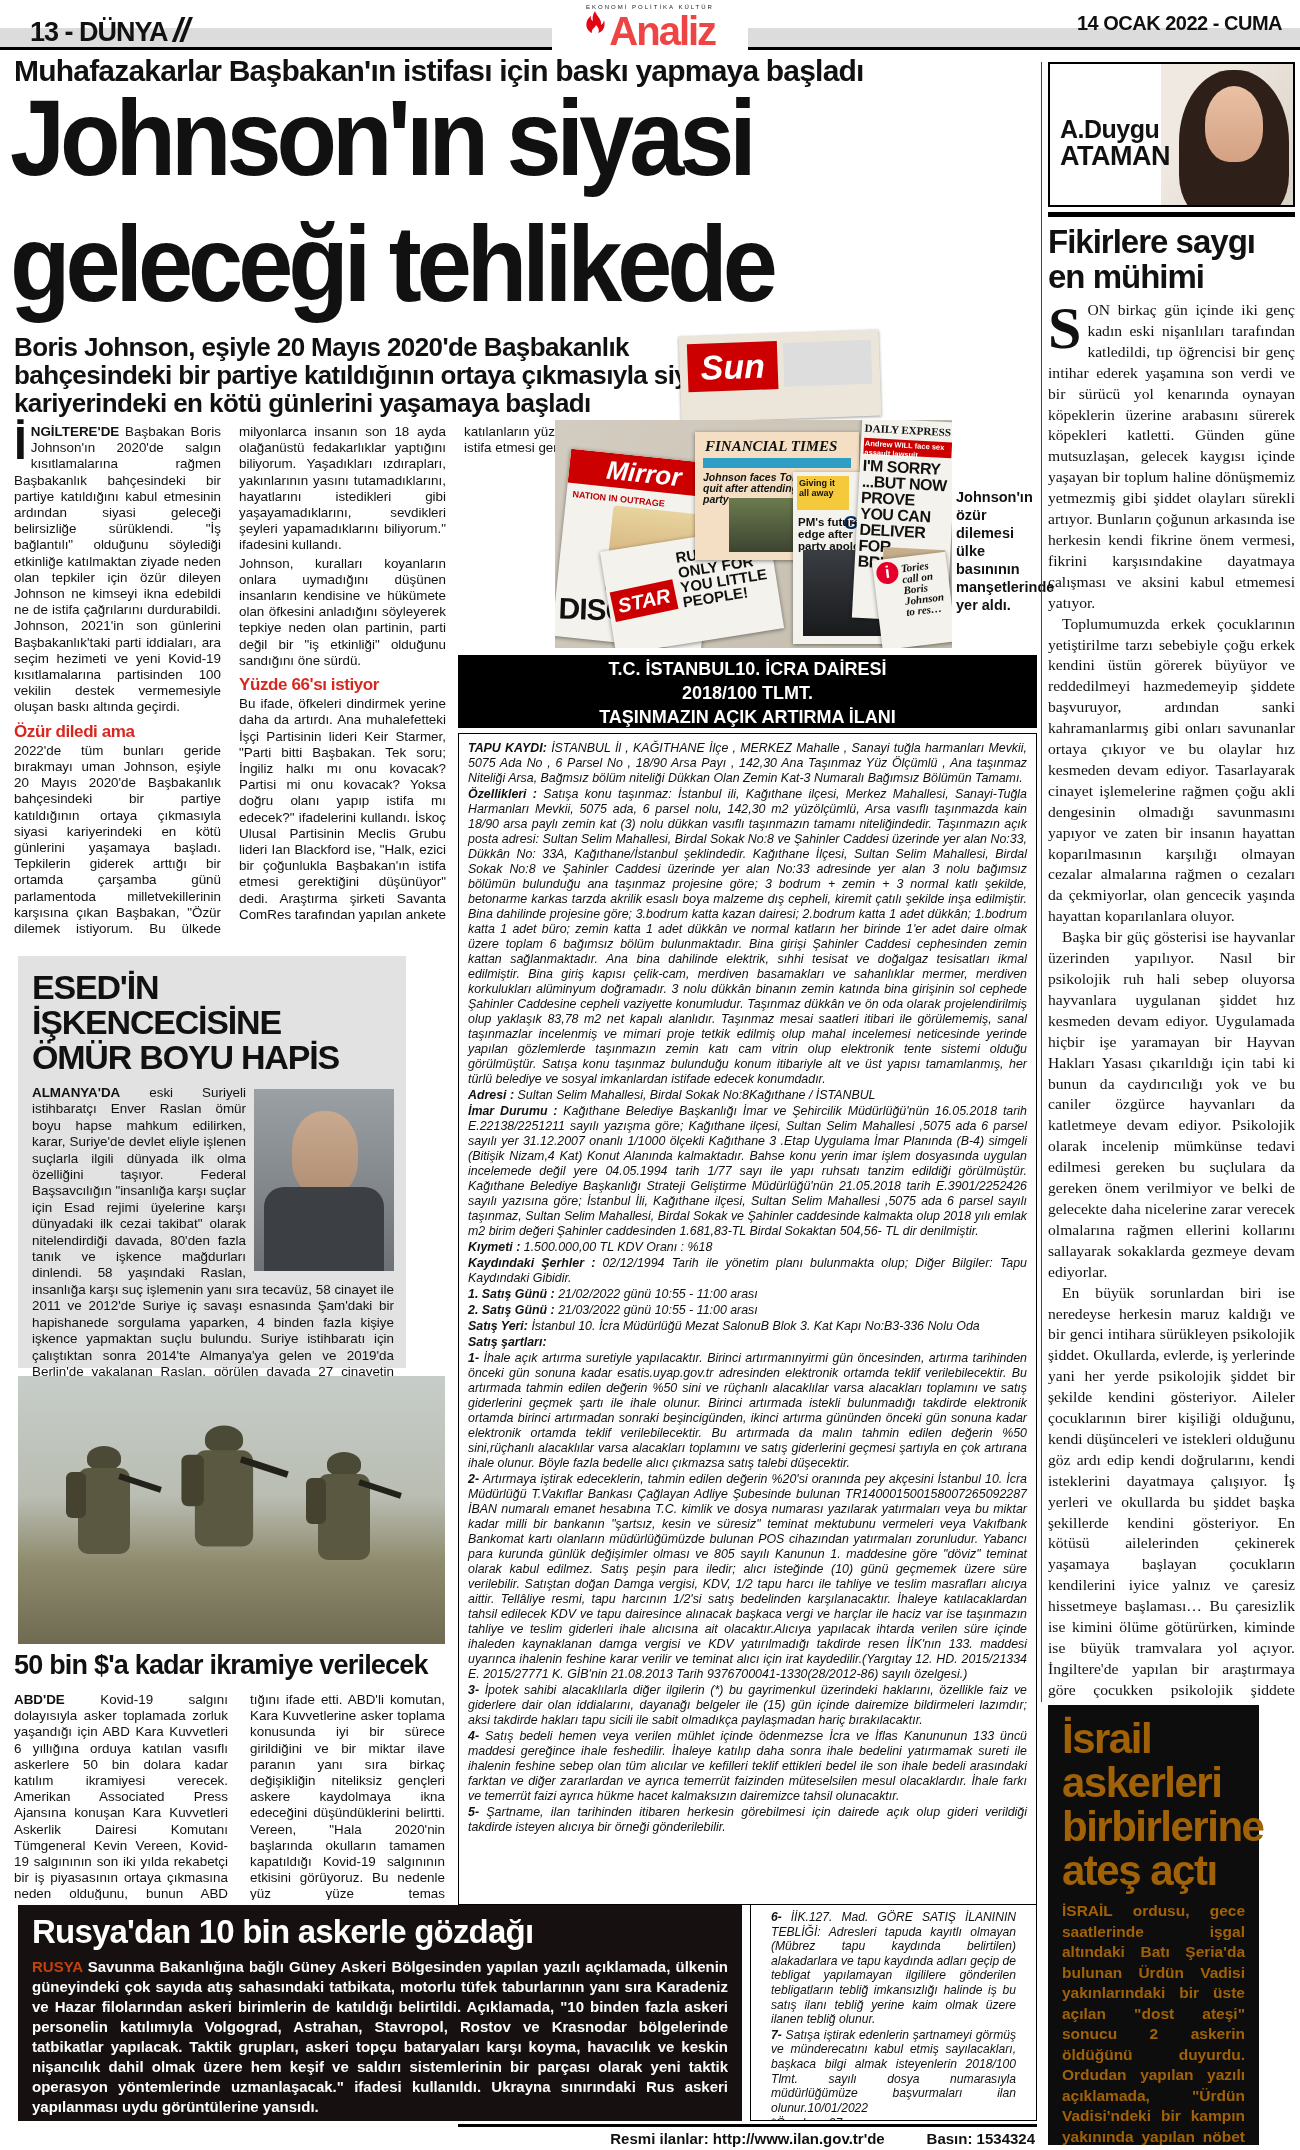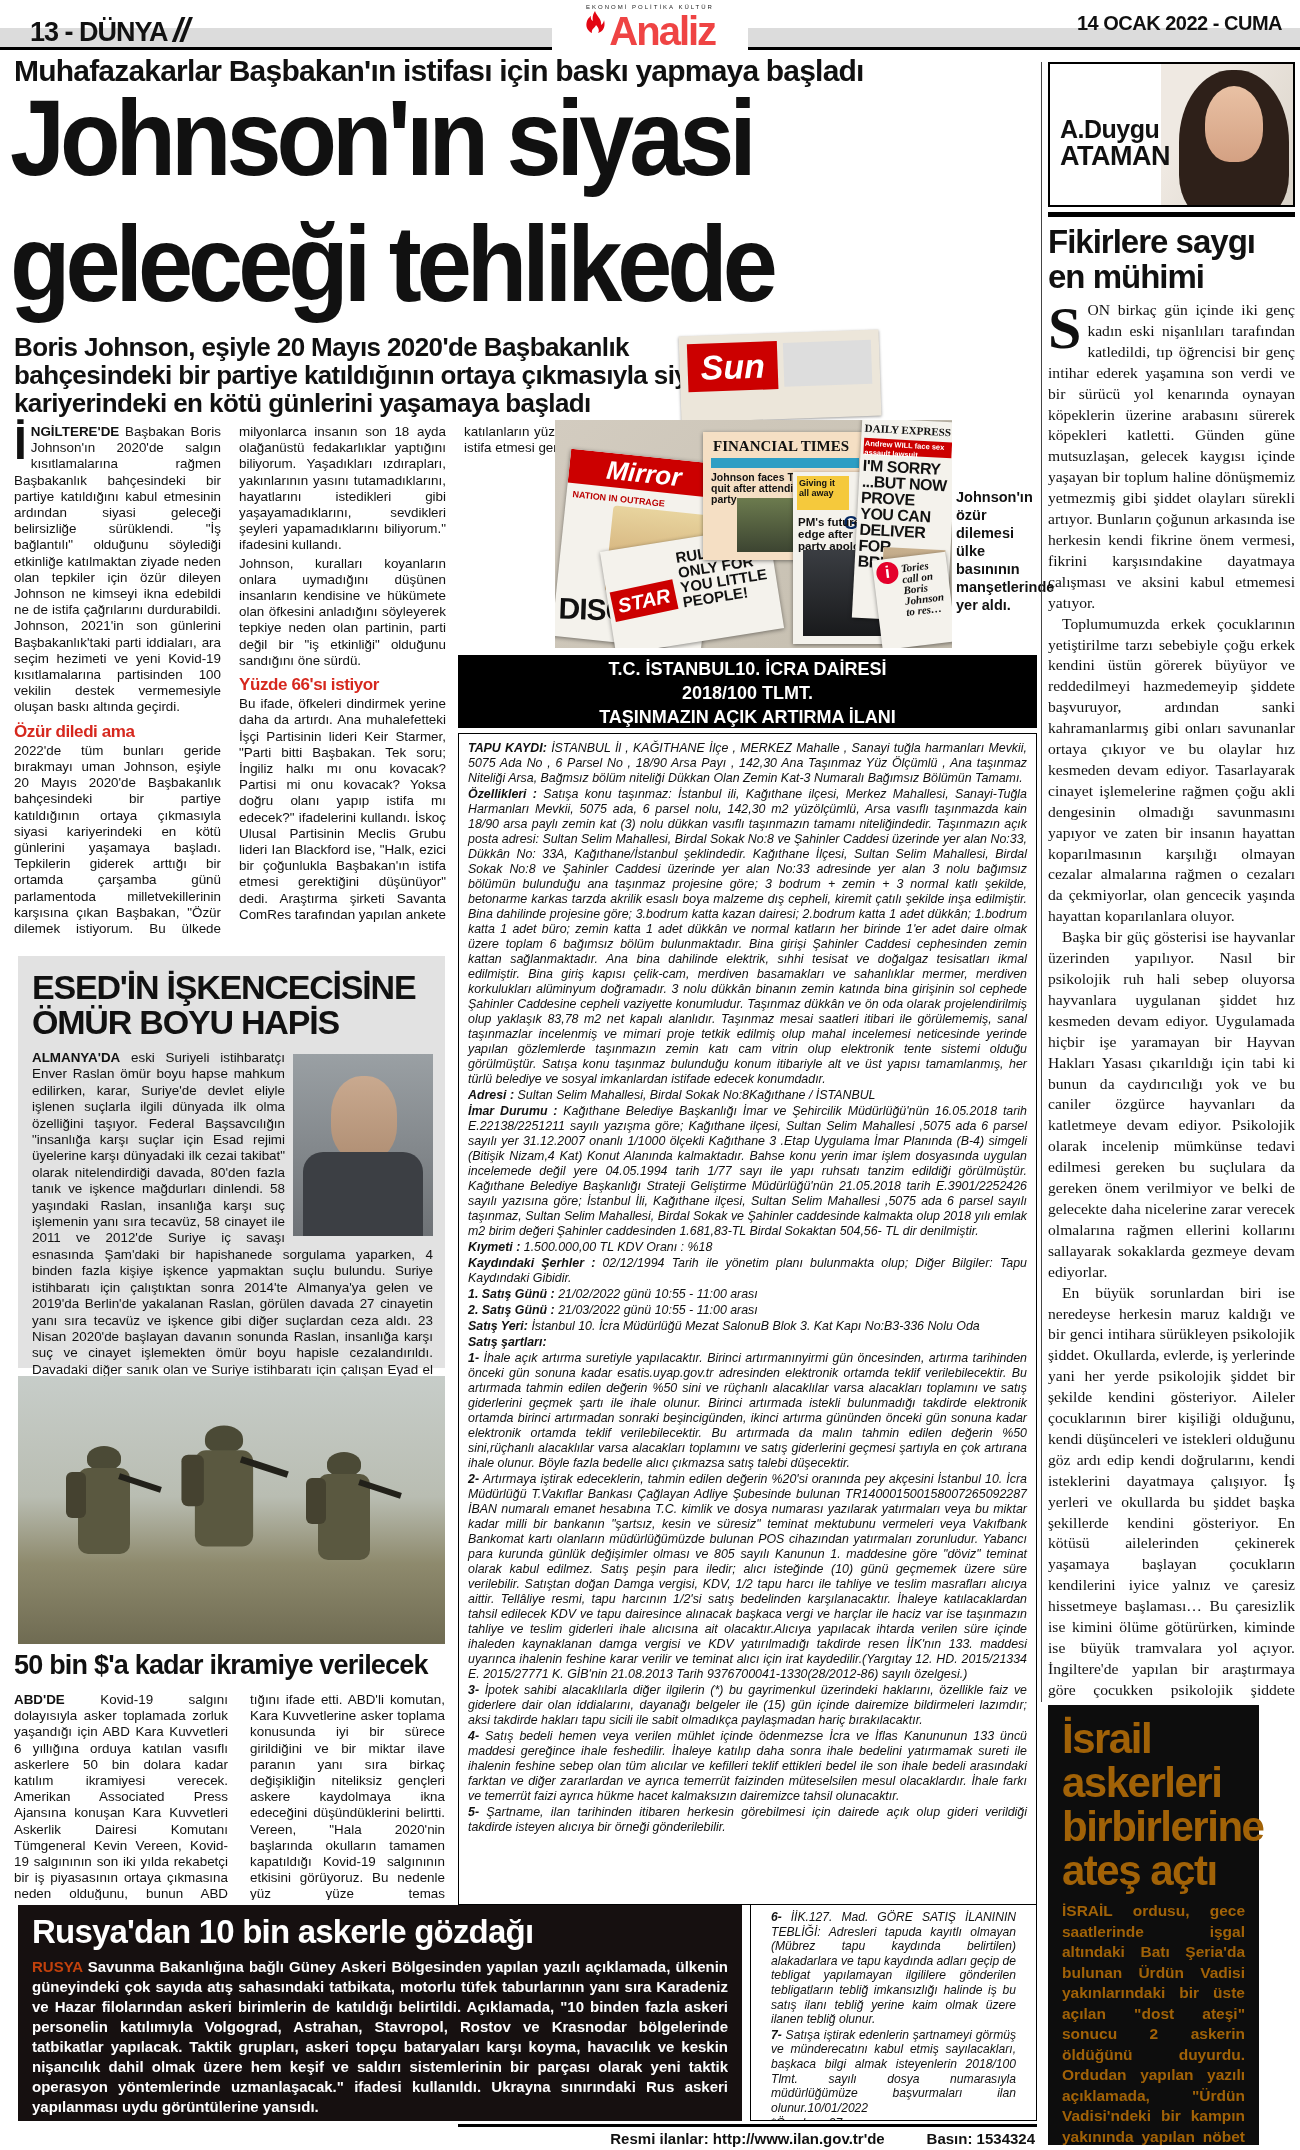--- a/index.html
+++ b/index.html
@@ -42,21 +42,21 @@
   #noticebody{left:458px;top:733px;width:579px;height:1172px;border:1px solid #000;box-sizing:border-box;
               padding:7px 9px;font-size:12.4px;line-height:15px;text-align:justify;overflow:hidden;}
   #noticebody p,#noticetail p{margin:0 0 1px 0;font-style:italic;}
   #noticetail{left:750px;top:1905px;width:287px;height:216px;border:1px solid #000;border-top:none;
               box-sizing:border-box;padding:5px 20px;font-size:12.1px;line-height:14.6px;text-align:justify;overflow:hidden;}
   #noticefooter{left:458px;top:2124px;width:579px;height:26px;border-top:3px solid #000;font-size:15px;
                 font-weight:700;display:flex;align-items:center;justify-content:center;box-sizing:border-box;}
   #noticefooter .basin{position:absolute;right:2px;}
 
   
-  #esedbox{left:18px;top:956px;width:427px;height:412px;background:#e2e2e2;box-sizing:border-box;padding:14px 12px 10px 14px;}
+  #esedbox{left:18px;top:956px;width:388px;height:412px;background:#e2e2e2;box-sizing:border-box;padding:14px 12px 10px 14px;}
   #esedbox h2{margin:0;font-size:34px;font-weight:900;letter-spacing:-1.2px;line-height:35px;}
   #esedbody{margin-top:10px;font-size:13.4px;line-height:16.4px;text-align:justify;}
   #esedphoto{float:right;width:140px;height:182px;margin:4px 0 4px 8px;
              background:linear-gradient(#9aa0a4,#6e7276);position:relative;overflow:hidden;}
   #esedphoto .head{position:absolute;left:38px;top:22px;width:66px;height:84px;border-radius:46% 46% 40% 40%;
                    background:linear-gradient(#c9a98f,#b08f74);}
   #esedphoto .body{position:absolute;left:10px;top:98px;width:120px;height:90px;border-radius:20px 20px 0 0;background:#3c3f44;}
 
   
   #soldiers{left:18px;top:1376px;width:427px;height:268px;overflow:hidden;
@@ -152,21 +152,21 @@
     <div class="paper" style="left:6px;top:36px;width:150px;height:188px;transform:rotate(6deg);">
       <div class="masthead-red" style="height:34px;font-size:26px;font-style:italic;line-height:34px;">Mirror</div>
       <div class="mini" style="left:6px;top:40px;font-size:9px;color:#b00;">NATION IN OUTRAGE</div>
       <div style="position:absolute;left:48px;top:52px;width:96px;height:86px;background:linear-gradient(#e8d49e,#caa06b);border-radius:4px;"></div>
       <div class="mini" style="left:4px;top:138px;font-size:30px;letter-spacing:-1px;transform:rotate(-4deg);">DISGRACE</div>
     </div>
     <div class="paper" style="left:52px;top:118px;width:170px;height:104px;transform:rotate(-9deg);">
       <div class="masthead-red" style="position:absolute;left:4px;top:40px;width:64px;height:30px;font-size:20px;font-style:italic;line-height:30px;transform:rotate(-3deg);">STAR</div>
       <div class="mini" style="left:74px;top:10px;width:92px;font-size:15px;line-height:15px;">RULES ARE ONLY FOR YOU LITTLE PEOPLE!</div>
     </div>
-    <div class="paper" style="left:148px;top:12px;width:164px;height:128px;background:#f5dfc4;">
+    <div class="paper" style="left:140px;top:12px;width:164px;height:128px;background:#f5dfc4;font-style:italic;">
       <div class="mini" style="left:10px;top:6px;width:150px;font-size:15px;font-weight:700;font-family:'Liberation Serif',serif;">FINANCIAL TIMES</div>
       <div style="position:absolute;left:8px;top:26px;width:148px;height:10px;background:#2e9ec4;"></div>
       <div class="mini" style="left:8px;top:40px;width:150px;font-size:10.5px;line-height:11px;">Johnson faces Tory calls to quit after attending lockdown party</div>
       <div style="position:absolute;left:34px;top:66px;width:96px;height:54px;background:linear-gradient(#6c7b4e,#3c4431);"></div>
     </div>
     <div class="paper" style="left:238px;top:52px;width:128px;height:172px;">
       <div style="position:absolute;left:4px;top:4px;width:52px;height:34px;background:#f5c93c;font-size:9px;font-weight:900;padding:2px;box-sizing:border-box;">Giving it all away</div>
       <div class="mini" style="left:28px;top:18px;width:98px;font-size:19px;color:#052962;text-align:right;letter-spacing:-1px;">The Guardian</div>
       <div class="mini" style="left:5px;top:44px;width:118px;font-size:11.5px;line-height:12px;">PM's future on knife-edge after No 10 party apology</div>
       <div style="position:absolute;left:10px;top:78px;width:108px;height:86px;background:linear-gradient(#3a3d42,#191a1c);"></div>

